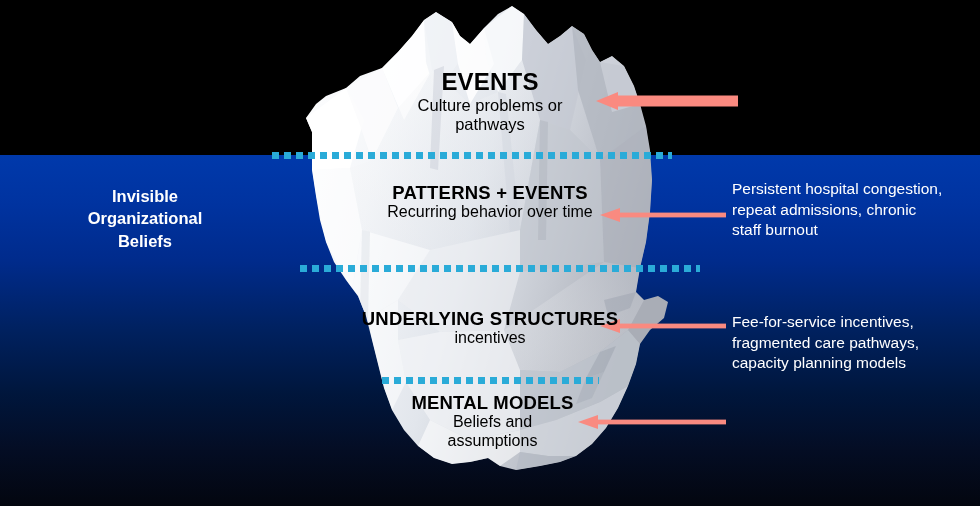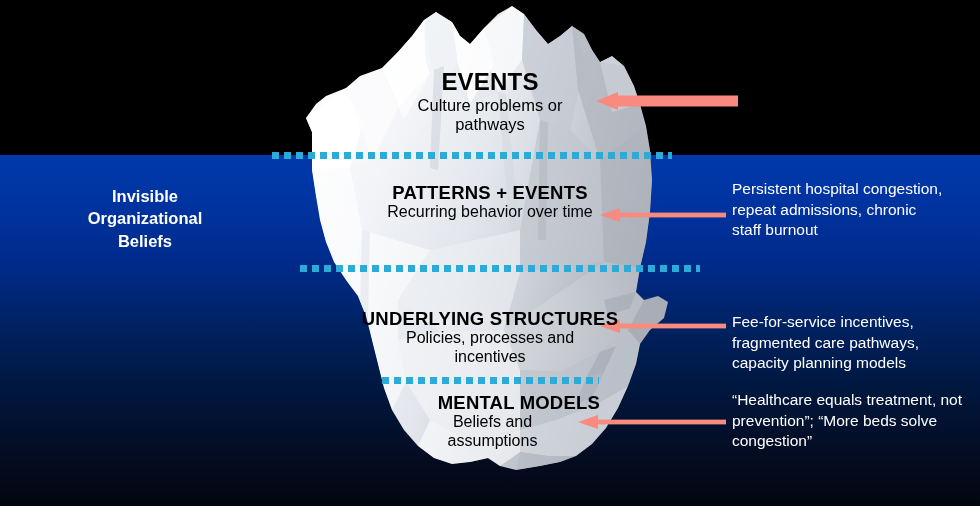--- a/index.html
+++ b/index.html
@@ -218,29 +218,27 @@
     <span class="sub">pathways</span>
   </div>
 
   <div class="lbl" style="left:355px; top:182px; width:270px; font-size:16px;">
     <span class="hd" style="font-size:18.5px;">PATTERNS + EVENTS</span>
     <span class="sub">Recurring behavior over time</span>
   </div>
 
   <div class="lbl" style="left:340px; top:294px; width:300px; font-size:16px;margin-top:14px;">
     <span class="hd" style="font-size:18.5px;">UNDERLYING STRUCTURES</span>
-    <span class="sub">Policies, processes and</span>
     <span class="sub">incentives</span>
   </div>
 
   <div class="lbl" style="left:385px; top:392px; width:215px; font-size:16px;">
-    <span class="hd" style="font-size:18.5px;text-align:right;">MENTAL MODELS</span>
+    <span class="hd" style="font-size:18.5px;">MENTAL MODELS</span>
     <span class="sub">Beliefs and</span>
     <span class="sub">assumptions</span>
   </div>
 
   <div class="side" style="left:732px; top:179px; width:216px;">Persistent hospital congestion, repeat admissions, chronic staff burnout</div>
 
   <div class="side" style="left:732px; top:312px; width:224px;">Fee-for-service incentives, fragmented care pathways, capacity planning models</div>
 
-  <div class="side" style="left:732px; top:390px; width:232px;">“Healthcare equals treatment, not prevention”; “More beds solve congestion”</div>
 
 </div>
 
 </body></html>

